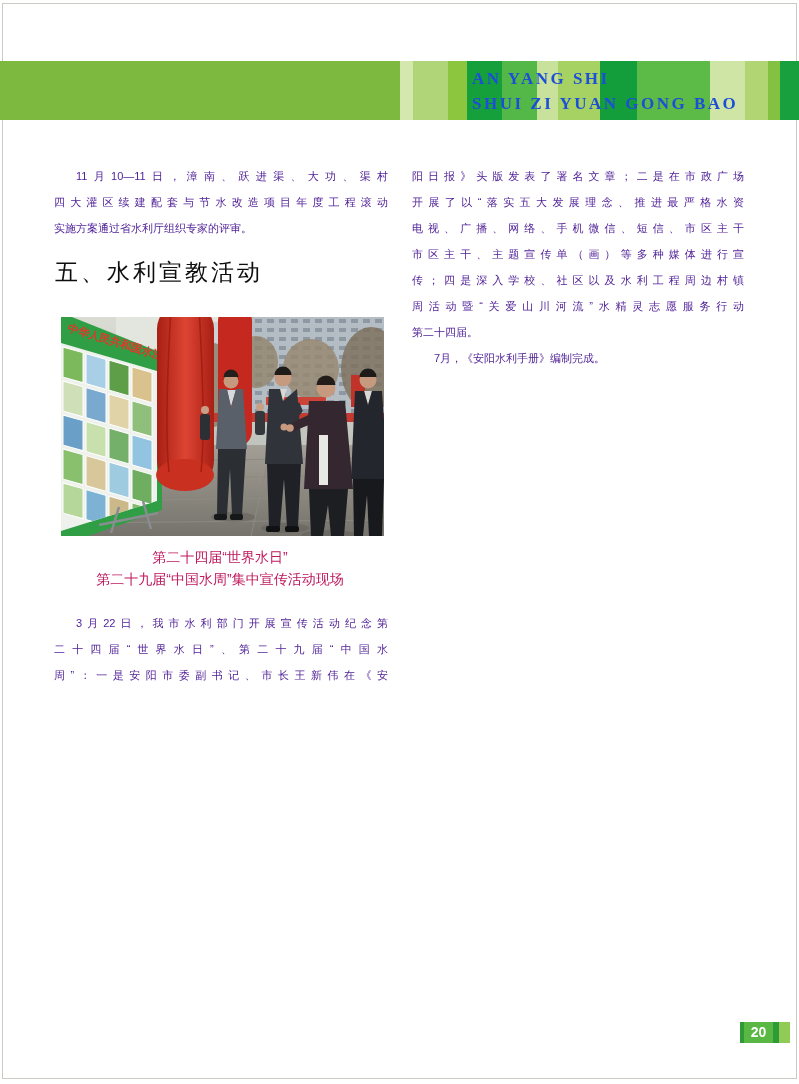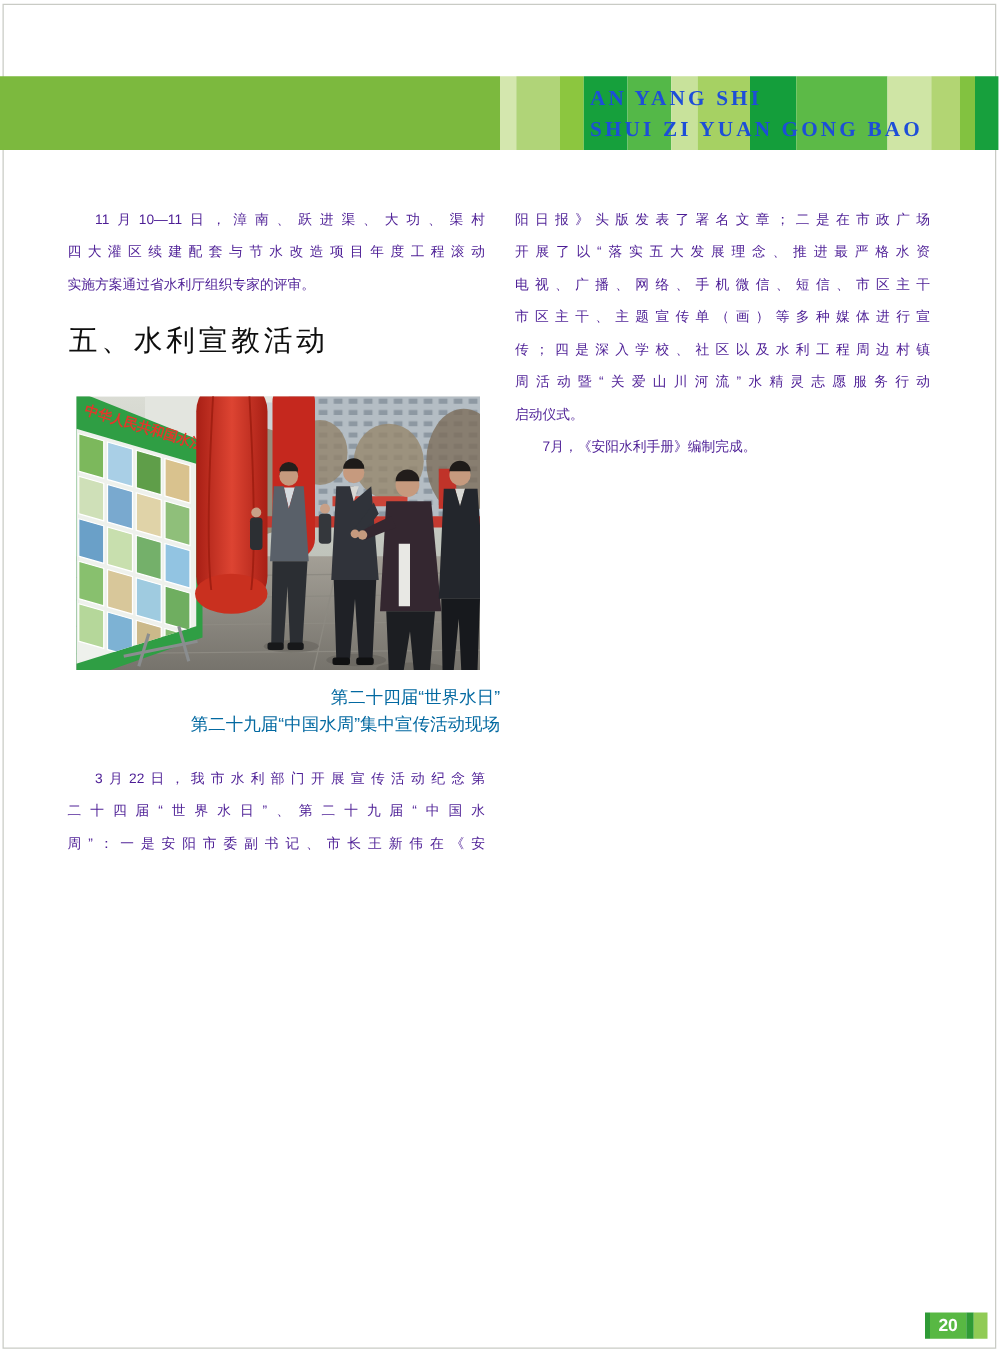--- a/index.html
+++ b/index.html
@@ -24,25 +24,25 @@
   .textblock { position:absolute; }
   .bline { font-size:11px; line-height:26px; color:#4c1d95; }
   .bline.just { text-align:justify; text-align-last:justify; }
   .bline.ind { text-indent:2em; }
   .section-heading {
     position:absolute; left:55px; top:255px; width:340px;
     font-size:23px; line-height:34px; font-weight:normal; color:#0e0e0e; letter-spacing:3px;
   }
   .figure { position:absolute; left:61px; top:317px; width:323px; height:219px; overflow:hidden; }
   .caption {
-    position:absolute; left:40px; top:546px; width:360px; text-align:right;
-    font-size:14px; line-height:22px; color:#0369a1;
+    position:absolute; left:40px; top:546px; width:360px; text-align:center;
+    font-size:14px; line-height:22px; color:#be185d;
   }
   
-  .page-badge { position:absolute; left:740px; top:1022px; height:21px; display:flex;margin-top:28px; }
+  .page-badge { position:absolute; left:740px; top:1022px; height:21px; display:flex; }
   .seg { height:100%; color:#ffffff; font-size:14px; line-height:21px; text-align:center; font-weight:bold; }
 </style>
 </head>
 <body>
 
 <div class="page">
   <div class="frame"></div>
 
   <div class="header-bar">
     <div class="header-solid" style="width: 400px; background: rgb(124, 185, 62);"></div>
@@ -238,21 +238,21 @@
       <div class="bline just">周”：一是安阳市委副书记、市长王新伟在《安</div>
     </div>
 
   <div class="textblock" style="left:400px; top:163px; width:332px;margin-left:12px;">
       <div class="bline just">阳日报》头版发表了署名文章；二是在市政广场</div>
       <div class="bline just">开展了以“落实五大发展理念、推进最严格水资</div>
       <div class="bline just">电视、广播、网络、手机微信、短信、市区主干</div>
       <div class="bline just">市区主干、主题宣传单（画）等多种媒体进行宣</div>
       <div class="bline just">传；四是深入学校、社区以及水利工程周边村镇</div>
       <div class="bline just">周活动暨“关爱山川河流”水精灵志愿服务行动</div>
-      <div class="bline">启动仪式。</div>
+      <div class="bline">第二十四届。</div>
       <div class="bline ind">7月，《安阳水利手册》编制完成。</div>
     </div>
 
   <div class="page-badge">
       <div class="seg" style="width: 4px; background: rgb(47, 155, 54);"></div>
       <div class="seg" style="width: 29px; background: rgb(88, 184, 67);">20</div>
       <div class="seg" style="width: 6px; background: rgb(47, 155, 54);"></div>
       <div class="seg" style="width: 11px; background: rgb(144, 203, 85);"></div>
     </div>
 </div>

